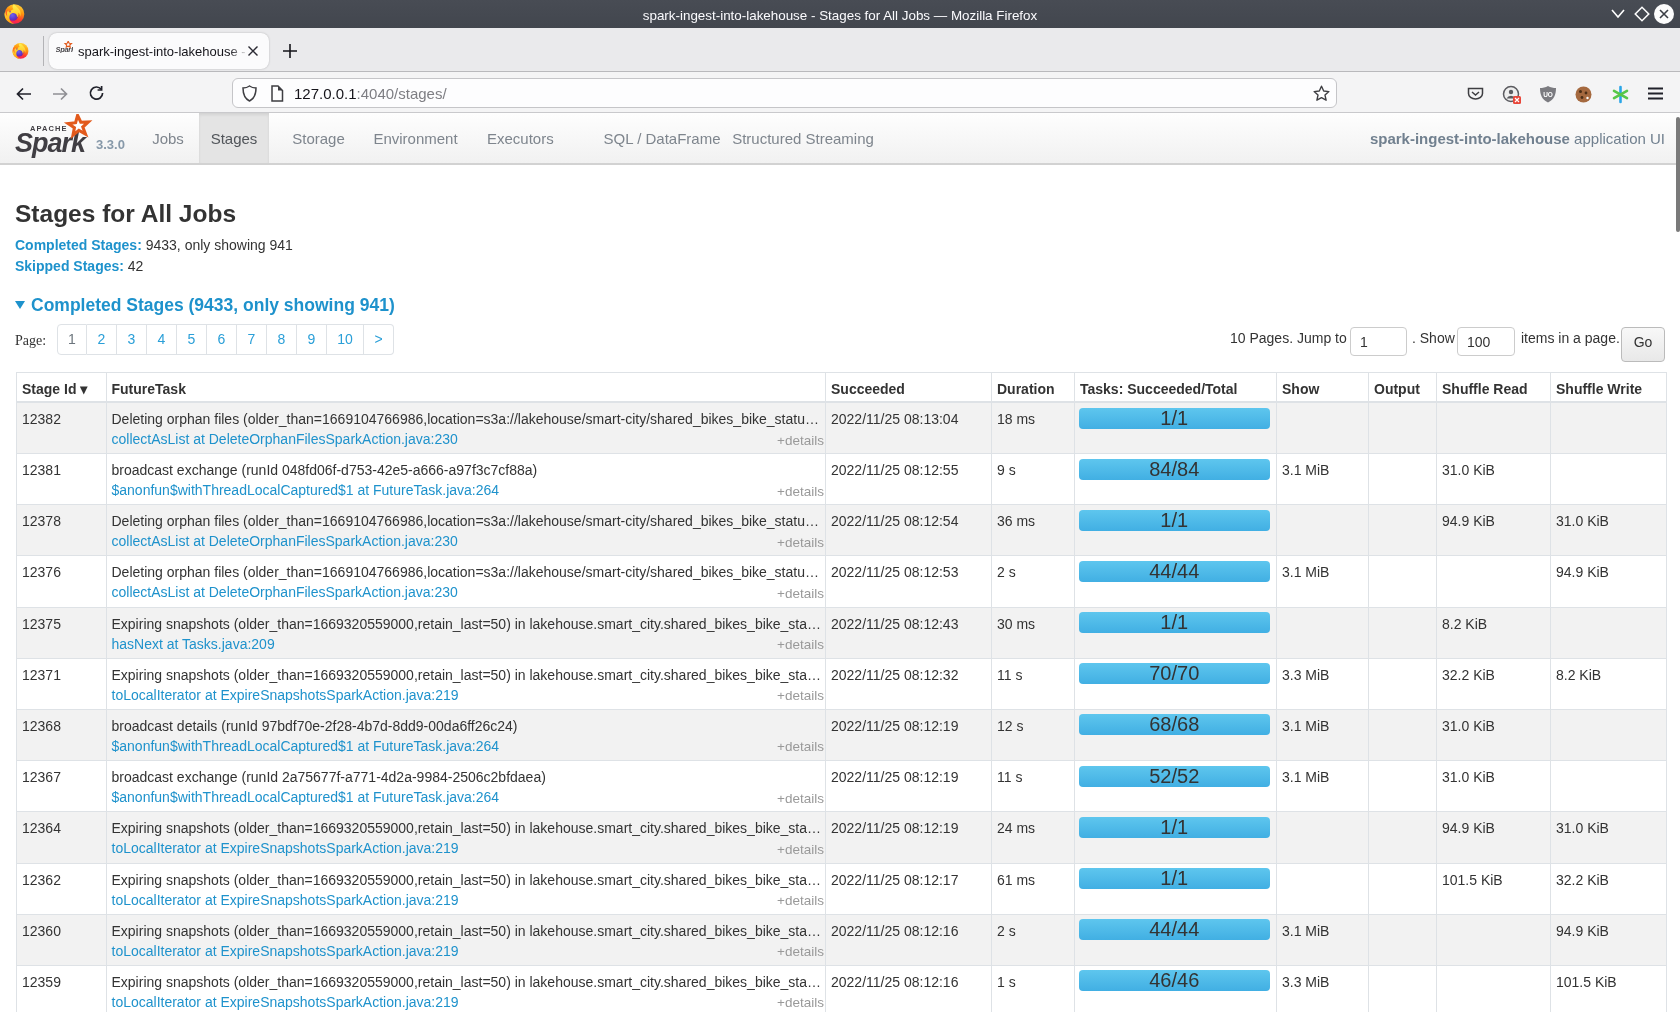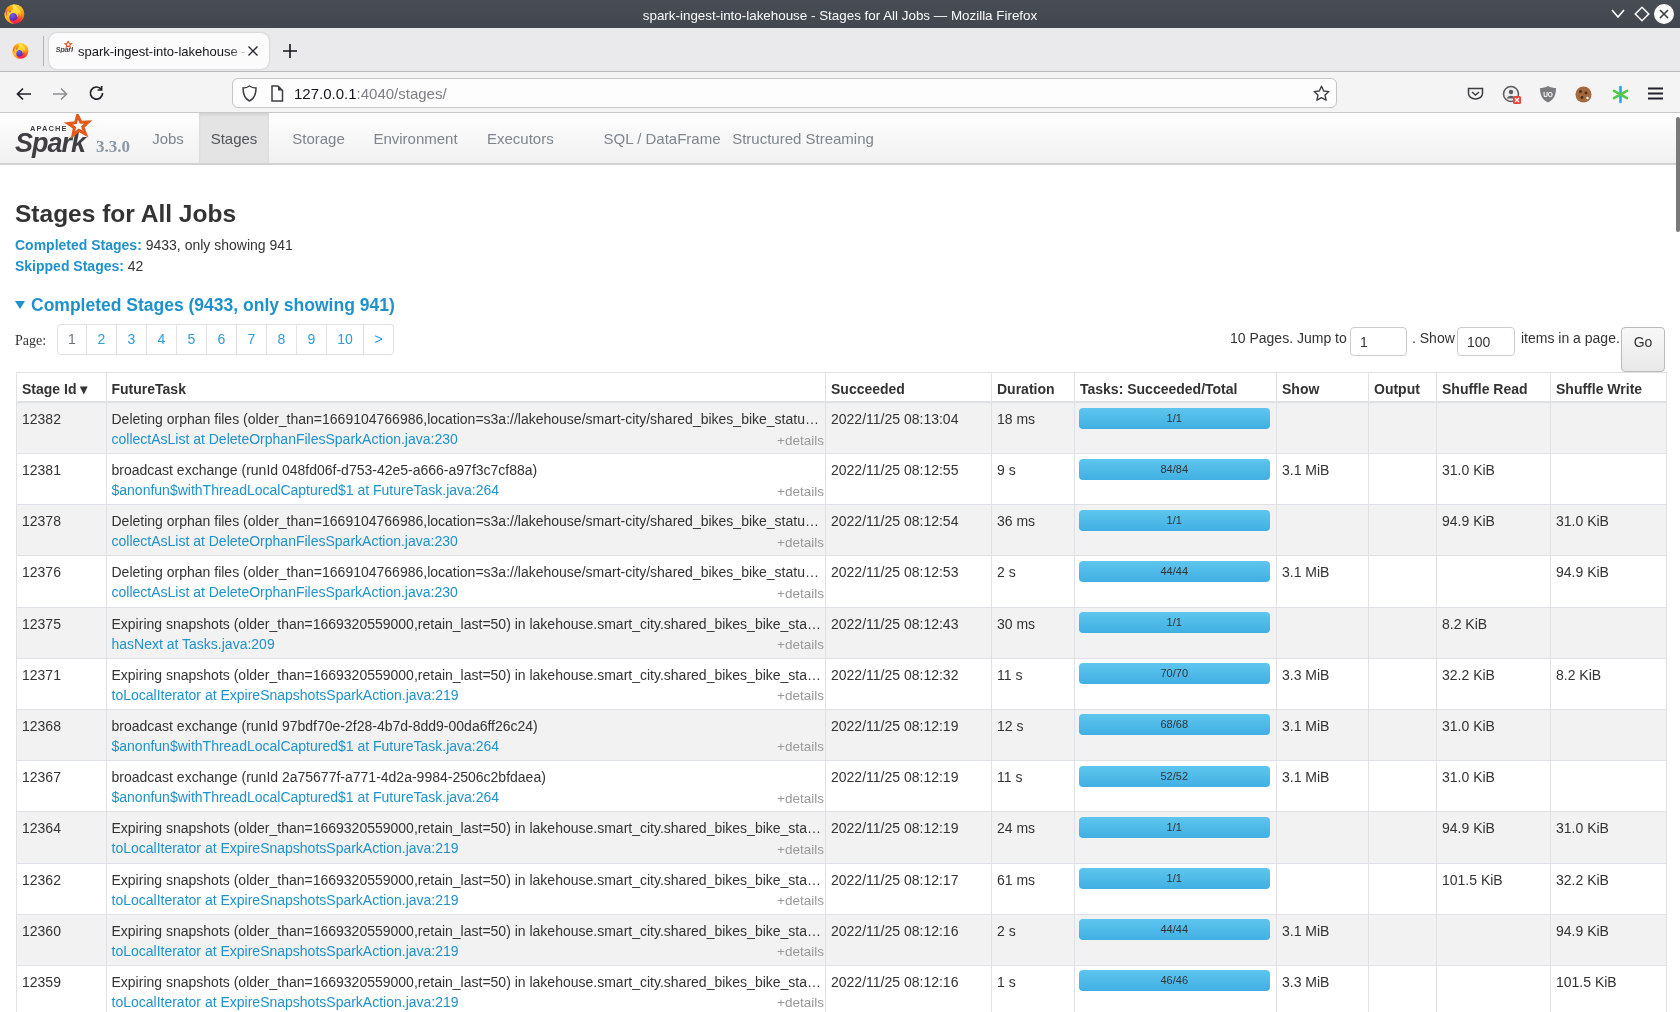--- a/index.html
+++ b/index.html
@@ -33,60 +33,60 @@
 
 #content { position:absolute; left:0; top:113px; width:1680px; height:899px; background:#fff; }
 #navbar { position:absolute; left:0; top:0; width:1680px; height:52px;
   background:linear-gradient(#fefefe,#f1f1f1); border-bottom:2px solid #d2d2d2; }
 .navitem { position:absolute; top:0; height:49px; line-height:52px; font-size:15px;
   color:#7e858d; text-align:center; }
 #nav-active { position:absolute; left:199px; top:0; width:70px; height:50px;
   background:#e4e4e4; box-shadow:inset 0 2px 3px rgba(0,0,0,.08); }
 #appname { position:absolute; right:15px; top:0; height:49px; line-height:52px;
   font-size:15px; color:#71808f; }
-#sparkver { position:absolute; left:96px; top:24px; font-size:17px; font-weight:bold; color:#8799a9;font-family:Liberation Serif, serif; }
+#sparkver { position:absolute; left:96px; top:24px; font-size:13px; font-weight:bold; color:#8799a9; }
 
 #h3 { position:absolute; left:15px; top:87px; font-size:24.5px; font-weight:bold; color:#333; }
 .sumline { position:absolute; left:15px; font-size:14px; color:#333;text-align:right; }
 .sumline b { color:#1e92cc; }
 #h4row { position:absolute; left:15px; top:182px; font-size:17.5px; font-weight:bold; color:#1e92cc; }
 #h4row .arr { display:inline-block; width:0; height:0; border-left:5.5px solid transparent;
   border-right:5.5px solid transparent; border-top:8px solid #1e92cc; vertical-align:2px; margin-right:6px; }
 
 
 #pagerow { position:absolute; left:0; top:211px; width:1680px; height:32px; }
 #pagelabel { position:absolute; left:15px; top:9px; font-size:14px; color:#333;font-family:Liberation Serif, serif; }
 #pager { position:absolute; left:57px; top:0; display:flex; }
 #pager span { display:block; border:1px solid #dee2e6; border-left:none; background:#fff;
   min-width:30px; height:31px; line-height:29px; text-align:center; font-size:14px; color:#2a9fd8; }
 #pager span:first-child { border-left:1px solid #dee2e6; border-radius:4px 0 0 4px; }
 #pager span:last-child { border-radius:0 4px 4px 0; }
 #pager span.cur { color:#6c757d; }
 .jmp { position:absolute; top:6px; font-size:14px; color:#333; }
 .jinput { position:absolute; top:3px; height:29px; border:1px solid #ccc; border-radius:4px;
   background:#fff; font-size:14px; color:#333; padding-left:9px; line-height:28px; }
-#gobtn { position:absolute; left:1621px; top:3px; width:44px; height:45px;
+#gobtn { position:absolute; left:1621px; top:3px; width:44px; height:35px;
   background:linear-gradient(#f8f8f8,#e8e8e8); border:1px solid #bbb; border-radius:4px;
   text-align:center; line-height:28px; font-size:14px; color:#333; }
 
 
 #stagetable { position:absolute; left:16px; top:259px; width:1650px; border-collapse:collapse; table-layout:fixed;
   font-size:14px; color:#333; }
 #stagetable th, #stagetable td { border:1px solid #dee2e6; padding:6px 5px 4px 5px;
   vertical-align:top; line-height:20px; text-align:left; }
 #stagetable th { font-weight:bold; padding-top:6px; padding-bottom:2px; background:#fff; border-bottom:2px solid #dee2e6; }
 #stagetable tbody tr { height:51.2px;padding-left:45px; }
 td.tasks { padding:4.5px 6.5px 4px 4px !important; }
 #stagetable tr.odd td { background:#f2f2f2; }
 #stagetable a { color:#1e92cc; text-decoration:none; }
 .desc1 { white-space:nowrap; overflow:hidden; text-overflow:ellipsis; width:711px; }
 .desc2 { white-space:nowrap; }
 .det { float:right; color:#999; font-size:13.5px; margin-right:-4px; position:relative; top:1.5px; }
 .pbar { height:21px; border-radius:4px; background:linear-gradient(#5ec6ee,#41afe3);
-  text-align:center; line-height:21px; color:#333; font-size:11px; }
+  text-align:center; line-height:21px; color:#333; font-size:20px; }
 #scrollbar { position:absolute; left:1675.5px; top:116.5px; width:4px; height:115px;
   background:#7a7a7a; border-radius:2px; }
 </style>
 </head>
 <body>
 <svg width="0" height="0" style="position:absolute">
     <defs>
 <linearGradient id="ffg" x1="0.65" y1="0" x2="0.3" y2="1">
         <stop offset="0" stop-color="#ffd43a"></stop>
         <stop offset=".35" stop-color="#ff980e"></stop>
@@ -213,20 +213,21 @@
       <path d="M63.6 1.4 L66.8 8.2 L74.3 7.9 L68.8 13.0 L71.5 20.0 L64.9 16.4 L59.0 21.1 L60.4 13.7 L54.2 9.6 L61.6 8.7 Z" fill="#fff" stroke="#e25a1c" stroke-width="3.1" stroke-linejoin="miter"></path>
     </svg>
     <div id="sparkver">3.3.0</div>
     <div class="navitem" style="left:137px;width:62px;">Jobs</div>
     <div class="navitem" style="left:199px;width:70px;color:#51555a;">Stages</div>
     <div class="navitem" style="left:288px;width:61px;">Storage</div>
     <div class="navitem" style="left:373px;width:85px;">Environment</div>
     <div class="navitem" style="left:487px;width:66px;">Executors</div>
     <div class="navitem" style="left:598px;width:128px;">SQL / DataFrame</div>
     <div class="navitem" style="left:732px;width:142px;">Structured Streaming</div>
+    <div id="appname"><b>spark-ingest-into-lakehouse</b>&nbsp;application UI</div>
   </div>
   <div id="h3">Stages for All Jobs</div>
   <div class="sumline" style="top:124px"><b>Completed Stages:</b> 9433, only showing 941</div>
   <div class="sumline" style="top:145px"><b>Skipped Stages:</b> 42</div>
   <div id="h4row"><span class="arr"></span>Completed Stages (9433, only showing 941)</div>
   <div id="pagerow">
     <div id="pagelabel">Page:</div>
     <div id="pager">
       <span class="cur">1</span>
         <span>2</span>
@@ -365,21 +366,21 @@
             <div class="pbar">70/70</div>
           </td>
           <td>3.3 MiB</td>
           <td></td>
           <td>32.2 KiB</td>
           <td>8.2 KiB</td>
         </tr>
         <tr class="odd">
           <td>12368</td>
           <td>
-            <div class="desc1">broadcast exchange (runId 97bdf70e-2f28-4b7d-8dd9-00da6ff26c24)</div>
+            <div class="desc1">broadcast details (runId 97bdf70e-2f28-4b7d-8dd9-00da6ff26c24)</div>
             <div class="desc2"><a>$anonfun$withThreadLocalCaptured$1 at FutureTask.java:264</a><span class="det">+details</span></div>
           </td>
           <td>2022/11/25 08:12:19</td>
           <td>12 s</td>
           <td class="tasks">
             <div class="pbar">68/68</div>
           </td>
           <td>3.1 MiB</td>
           <td></td>
           <td>31.0 KiB</td>

